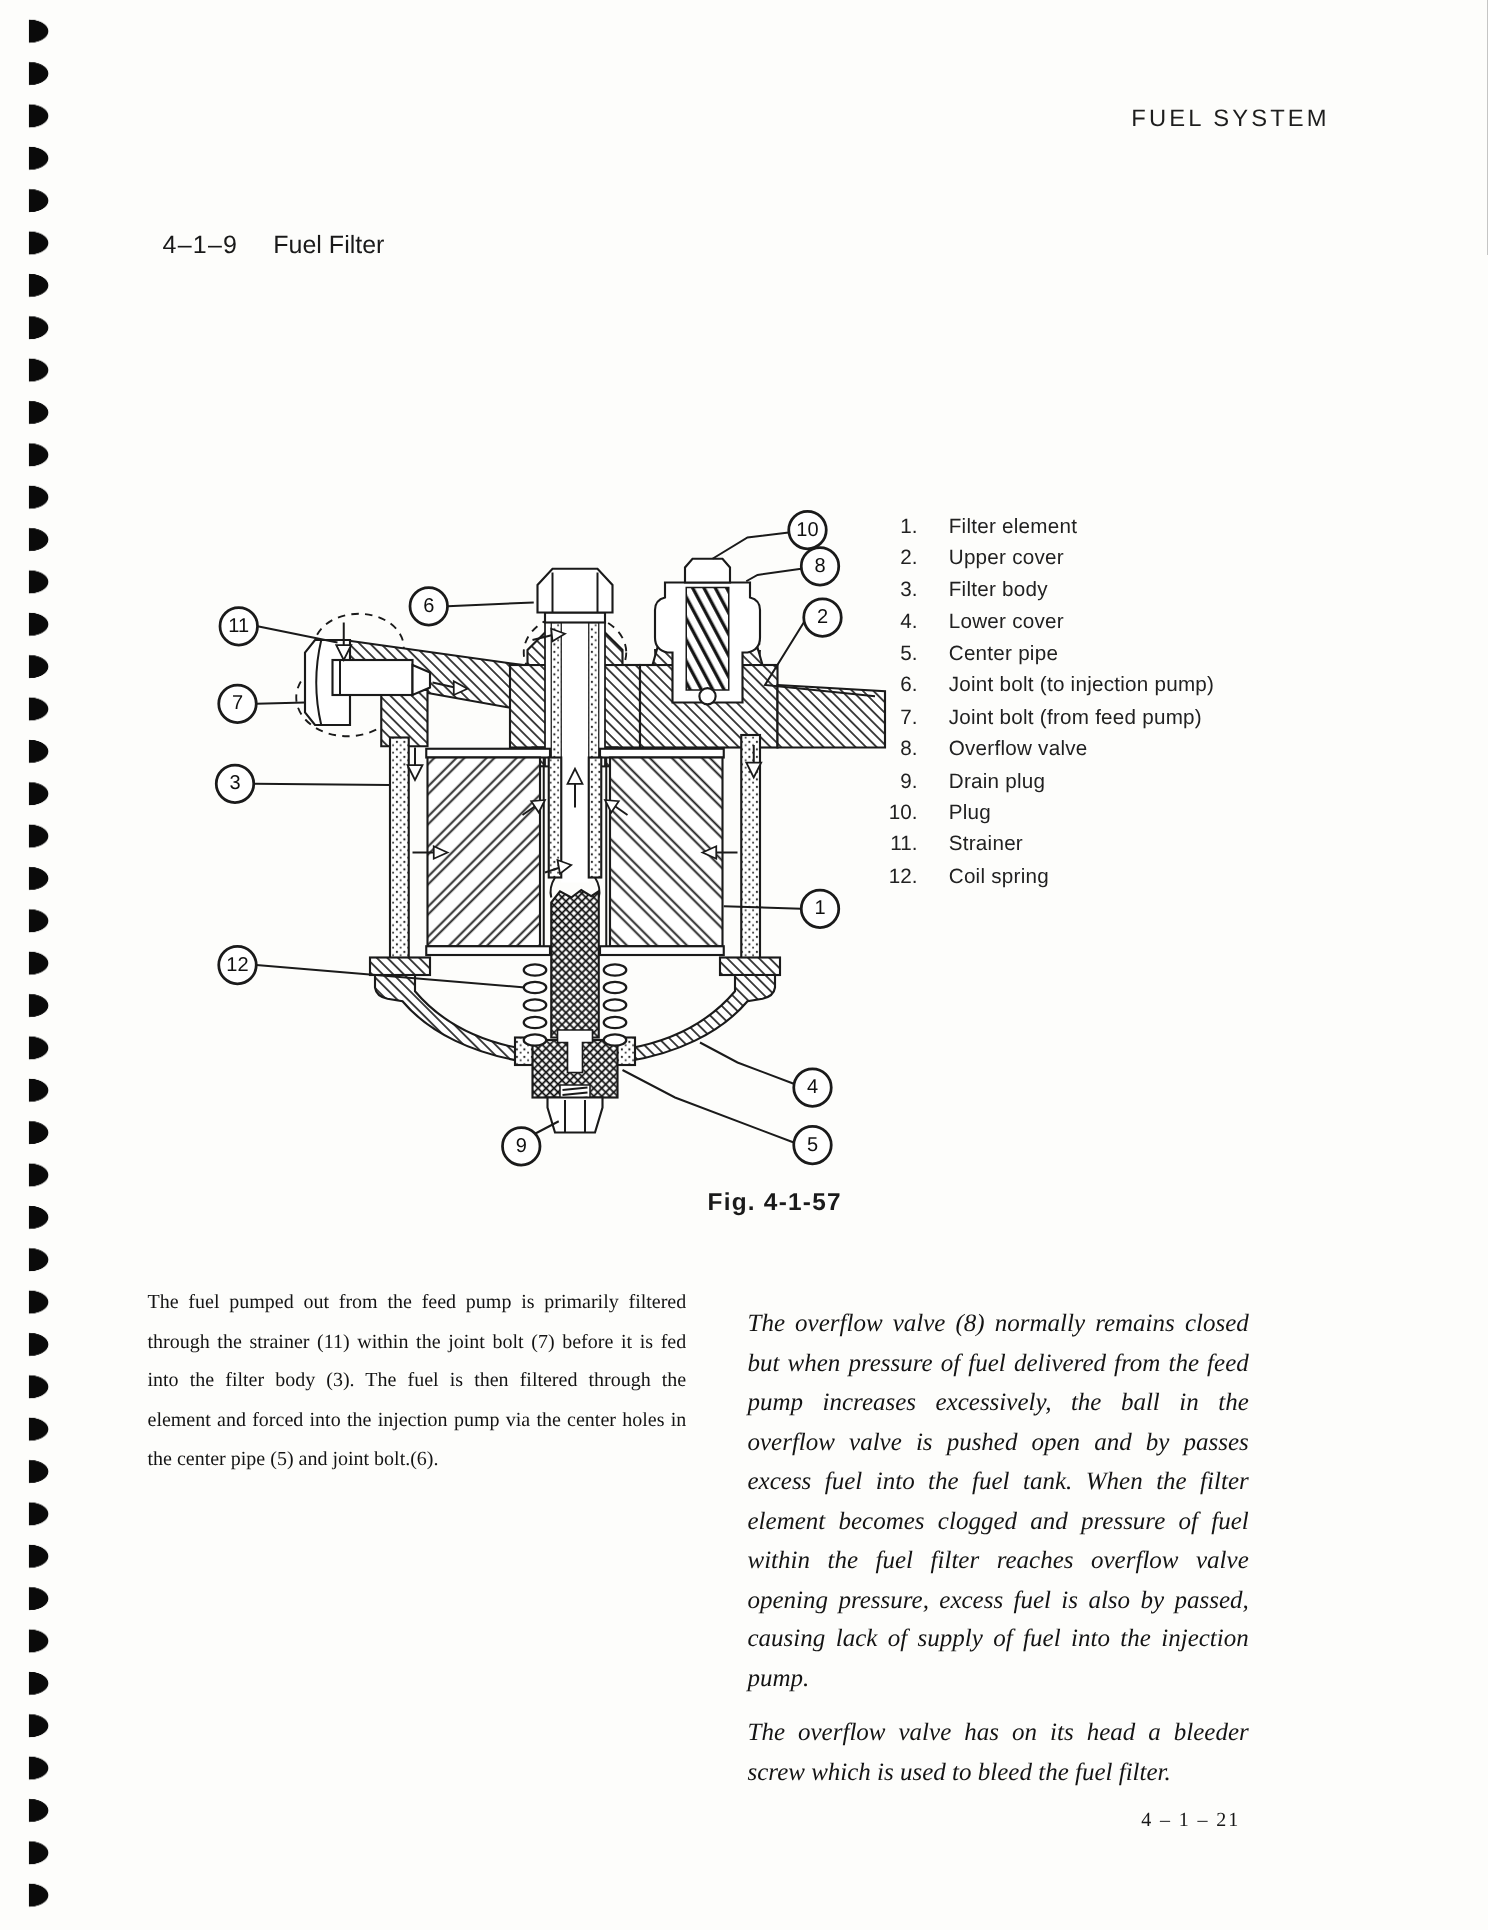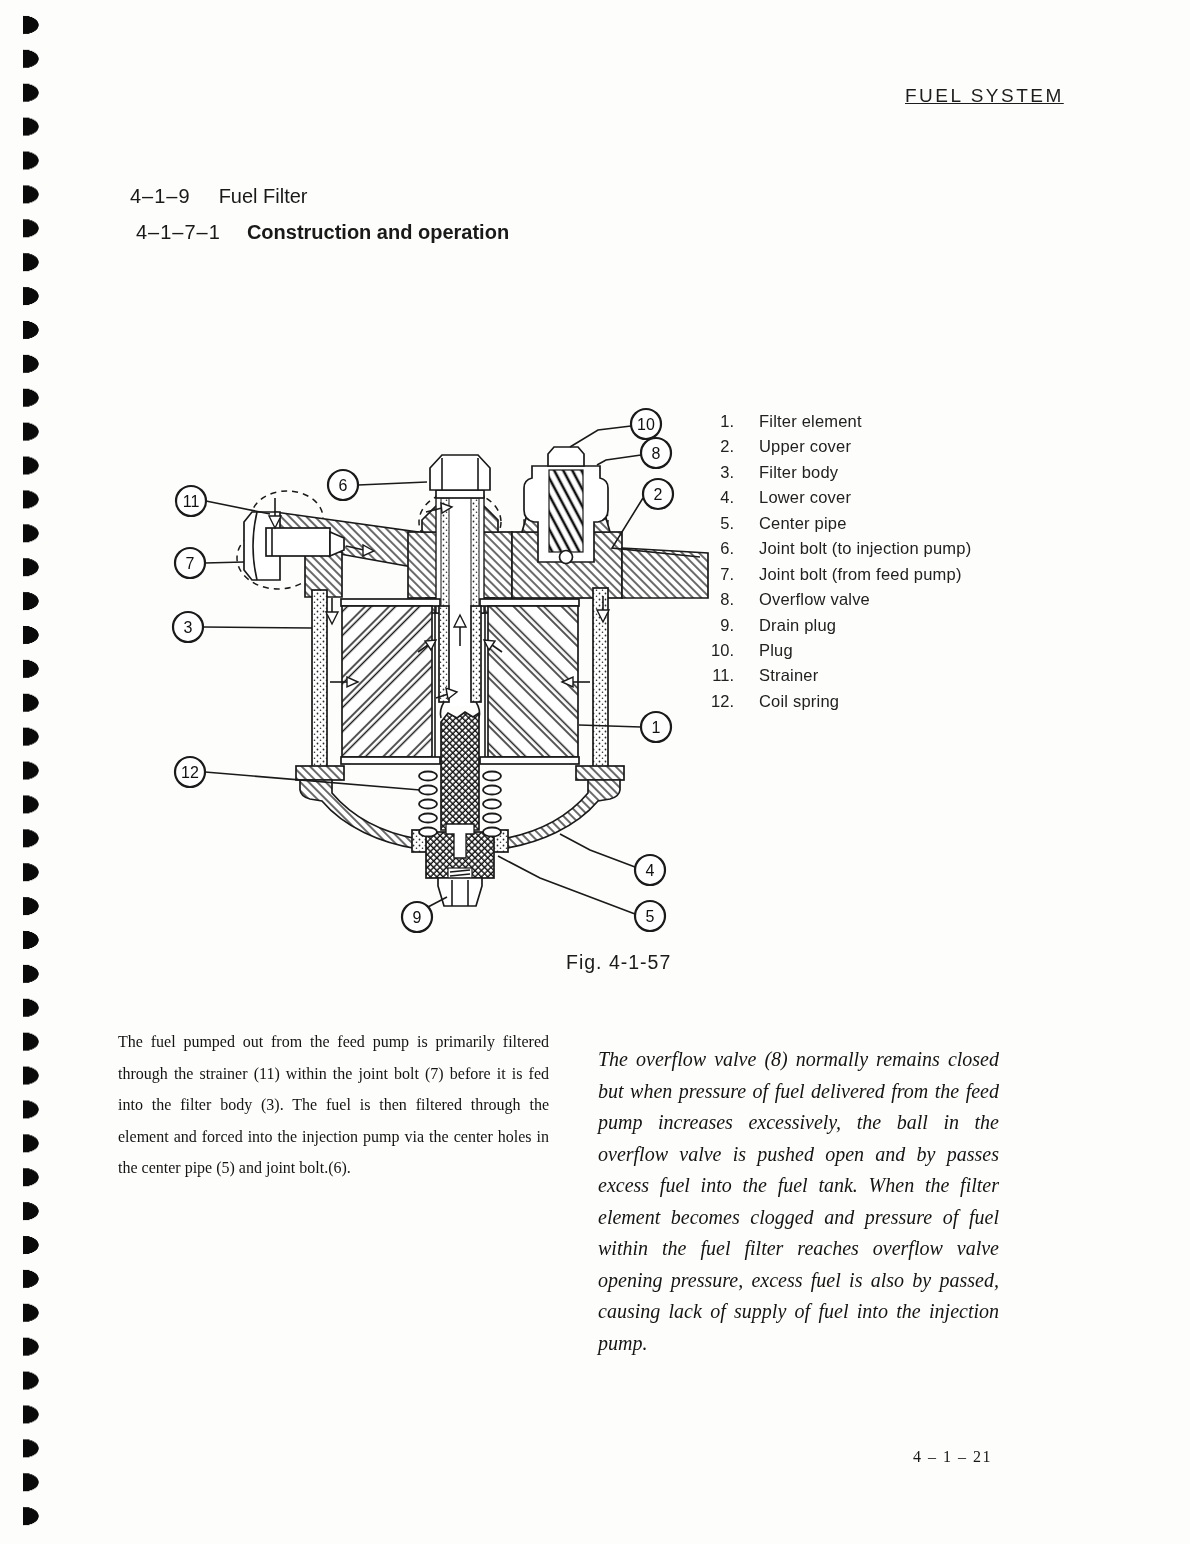--- a/index.html
+++ b/index.html
@@ -10,35 +10,35 @@
   }
   .abs{position:absolute;}
   
   .holes{
     left:23px;top:8px;width:17px;height:1526px;
     background-image:radial-gradient(ellipse 16px 9.5px at 0px 50%, #0a0a0a 96%, transparent 100%);
     background-size:17px 33.9px;background-repeat:repeat-y;
   }
   .hdr{
     left:905px;top:85px;font-family:"Liberation Sans",sans-serif;
-    font-size:19px;letter-spacing:2.5px;color:#1d1d1d;text-decoration:underline;
+    font-size:19px;letter-spacing:2.5px;color:#1d1d1d;
   }
   .h1row{left:130px;top:185px;font-family:"Liberation Sans",sans-serif;font-size:20px;color:#191919;}
   .h1row .num{display:inline-block;margin-right:28px;letter-spacing:1px;}
   .h2row{left:136px;top:221px;font-family:"Liberation Sans",sans-serif;font-size:20px;color:#191919;}
   .h2row .num{display:inline-block;margin-right:26px;letter-spacing:1px;}
   .h2row .ttl{font-weight:bold;}
   .intro{
     left:128px;top:251px;width:424px;
     font-size:19.5px;line-height:31px;text-align:justify;color:#171717;
   }
   .figwrap{left:160px;top:400px;width:560px;height:548px;}
   .caption{
     left:566px;top:951px;font-family:"Liberation Sans",sans-serif;
-    font-weight:normal;font-size:19.5px;letter-spacing:1px;color:#1a1a1a;
+    font-weight:bold;font-size:19.5px;letter-spacing:1px;color:#1a1a1a;
   }
   .parts{left:700px;top:412px;font-family:"Liberation Sans",sans-serif;font-size:16.5px;color:#212121;}
   .parts .row{display:flex;height:25.45px;align-items:flex-start;}
   .parts .pn{width:34px;text-align:right;}
   .parts .pl{margin-left:25px;letter-spacing:.2px;}
   .colL{
     left:118px;top:1026px;width:431px;
     font-size:16px;line-height:31.5px;text-align:justify;color:#141414;
   }
   .colR{
@@ -61,23 +61,20 @@
 <div class="page">
 
   <div class="abs holes"></div>
 
   <div class="abs hdr">FUEL SYSTEM</div>
 
   <div class="abs h1row">
     <span class="num">4–1–9</span><span>Fuel Filter</span>
   </div>
 
-  <div class="abs h2row">
-    <span class="num">4–1–7–1</span><span class="ttl">Construction and operation</span>
-  </div>
 
 
   <div class="abs figwrap">
   <svg width="560" height="548" viewBox="0 0 560 548">
     <defs>
       <pattern id="hFine" patternUnits="userSpaceOnUse" width="6" height="6" patternTransform="rotate(-45)">
         <rect width="6" height="6" fill="#ffffff"></rect>
         <line x1="3" y1="0" x2="3" y2="6" stroke="#1a1a1a" stroke-width="1.3"></line>
       </pattern>
       <pattern id="hElemL" patternUnits="userSpaceOnUse" width="17" height="17" patternTransform="rotate(45)">
@@ -347,17 +344,18 @@
     <div class="row">
         <span class="pn">12.</span>
         <span class="pl">Coil spring</span>
       </div>
   </div>
 
   <div class="abs colL">The fuel pumped out from the feed pump is primarily filtered through the strainer (11) within the joint bolt (7) before it is fed into the filter body (3).  The fuel is then filtered through the element and forced into the injection pump via the center holes in the center pipe (5) and joint bolt.(6).</div>
 
   <div class="abs colR">
     <p>The overflow valve (8) normally remains closed but when pressure of fuel delivered from the feed pump increases excessively, the ball in the overflow valve is pushed open and by passes excess fuel into the fuel tank.  When the filter element becomes clogged and pressure of fuel within the fuel filter reaches overflow valve opening pressure, excess fuel is also by passed, causing lack of supply of fuel into the injection pump.</p>
+    <p>The overflow valve has on its head a bleeder screw which is used to bleed the fuel filter.</p>
   </div>
 
   <div class="abs pgnum">4 – 1 – 21</div>
 
 </div>
 
 </body></html>

